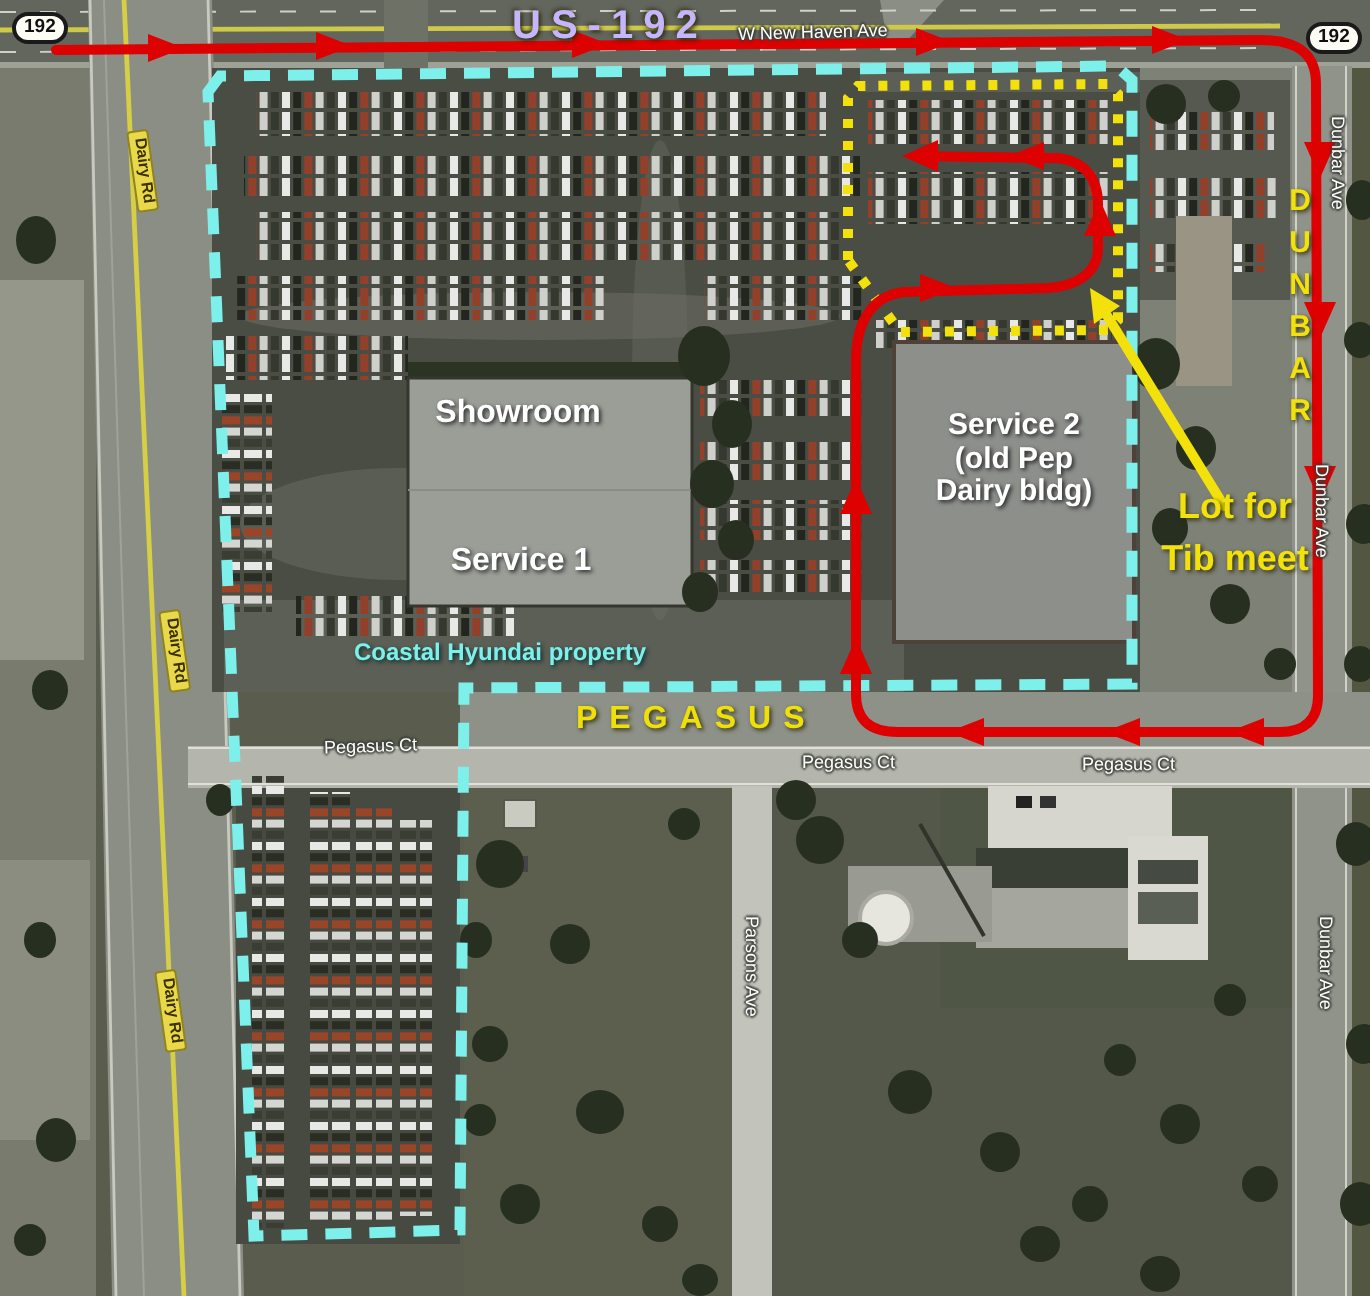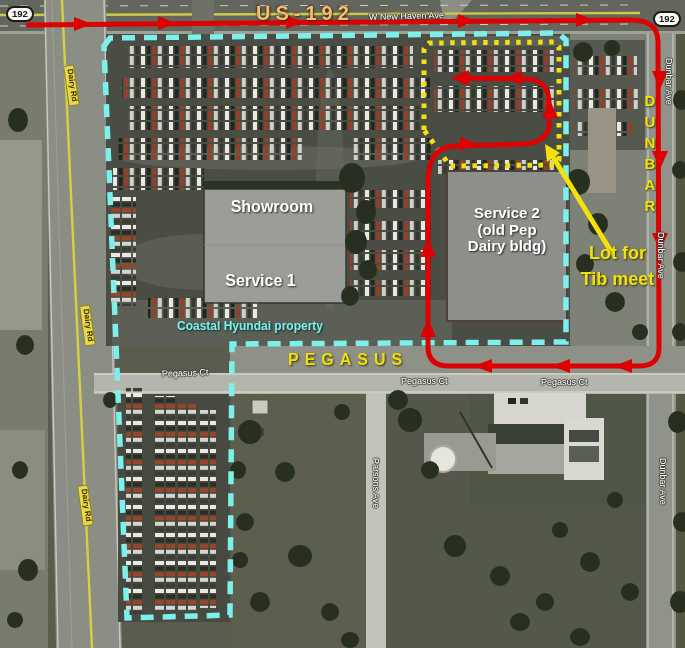--- a/index.html
+++ b/index.html
@@ -4,21 +4,21 @@
 <style>
   html,body{margin:0;padding:0;background:#222;}
   #stage{
     position:relative;width:685px;height:648px;overflow:hidden;
     font-family:"Liberation Sans",sans-serif;
     background:#5a5d4e;
   }
   #basemap{position:absolute;left:0;top:0;}
   .lbl{position:absolute;white-space:nowrap;line-height:1.1;}
   
-  .yellow-big{color:#fdba74;font-weight:bold;font-size:20px;letter-spacing:5px;
+  .yellow-big{color:#c4b5fd;font-weight:bold;font-size:20px;letter-spacing:5px;
     text-shadow:1px 1px 2px rgba(40,40,0,.9),-1px -1px 2px rgba(40,40,0,.6);}
   .yellow-vert{color:#f2e10a;font-weight:bold;font-size:15px;
     writing-mode:vertical-rl;text-orientation:upright;letter-spacing:4px;
     text-shadow:1px 1px 2px rgba(40,40,0,.9);}
   .yellow-note{color:#f2e10a;font-weight:bold;font-size:18px;text-align:center;line-height:26px;
     text-shadow:1px 1px 2px rgba(40,40,0,.9);}
   .yellow-road{color:#efe00a;font-weight:bold;font-size:16px;letter-spacing:6px;
     text-shadow:1px 1px 2px rgba(40,40,0,.9);}
   .cyan-lbl{color:#7df0ec;font-weight:bold;font-size:12px;
     text-shadow:1px 1px 2px rgba(0,40,40,.9);}
@@ -249,21 +249,21 @@
 <div class="lbl yellow-vert" style="left:641px;top:92px;">DUNBAR</div>
 
 <div class="lbl street street-v" style="left:663px;top:58px;">Dunbar Ave</div>
 <div class="lbl street street-v" style="left:655px;top:232px;">Dunbar Ave</div>
 <div class="lbl street street-v" style="left:657px;top:458px;">Dunbar Ave</div>
 
 <div class="lbl dairy" style="left:51px;top:80px;">Dairy Rd</div>
 <div class="lbl dairy" style="left:67px;top:320px;">Dairy Rd</div>
 <div class="lbl dairy" style="left:65px;top:500px;">Dairy Rd</div>
 
-<div class="lbl bldg-lbl" style="left:202px;top:198px;width:140px;font-size:16px;">Showroom</div>
+<div class="lbl bldg-lbl" style="left:189px;top:198px;width:140px;font-size:16px;">Showroom</div>
 <div class="lbl bldg-lbl" style="left:205px;top:272px;width:111px;font-size:16px;">Service 1</div>
 
 <div class="lbl bldg-lbl" style="left:448px;top:205px;width:118px;">
   <div>Service 2</div>
   <div>(old Pep</div>
   <div>Dairy bldg)</div>
 </div>
 
 <div class="lbl yellow-note" style="left:570px;top:240px;width:95px;">
   <div>Lot for</div>

